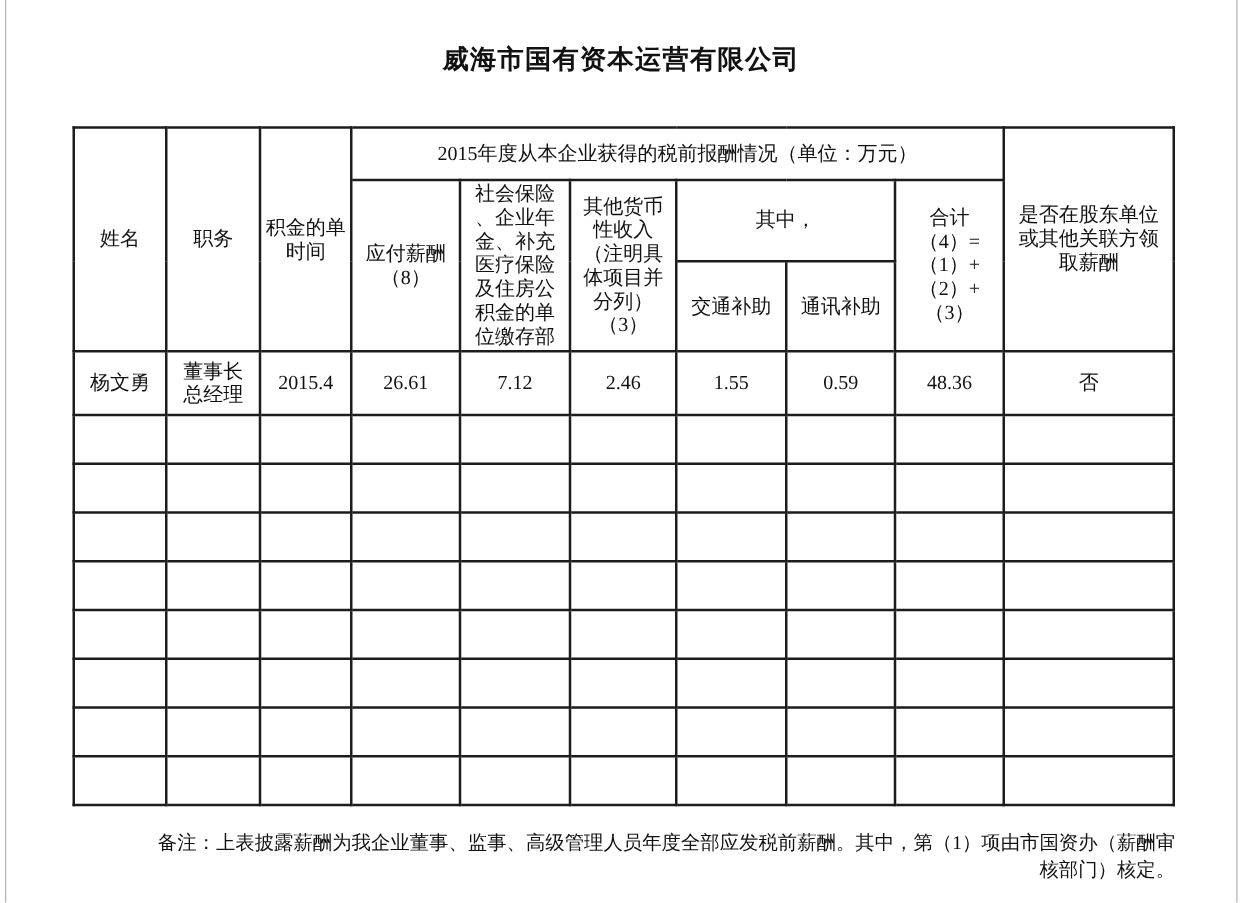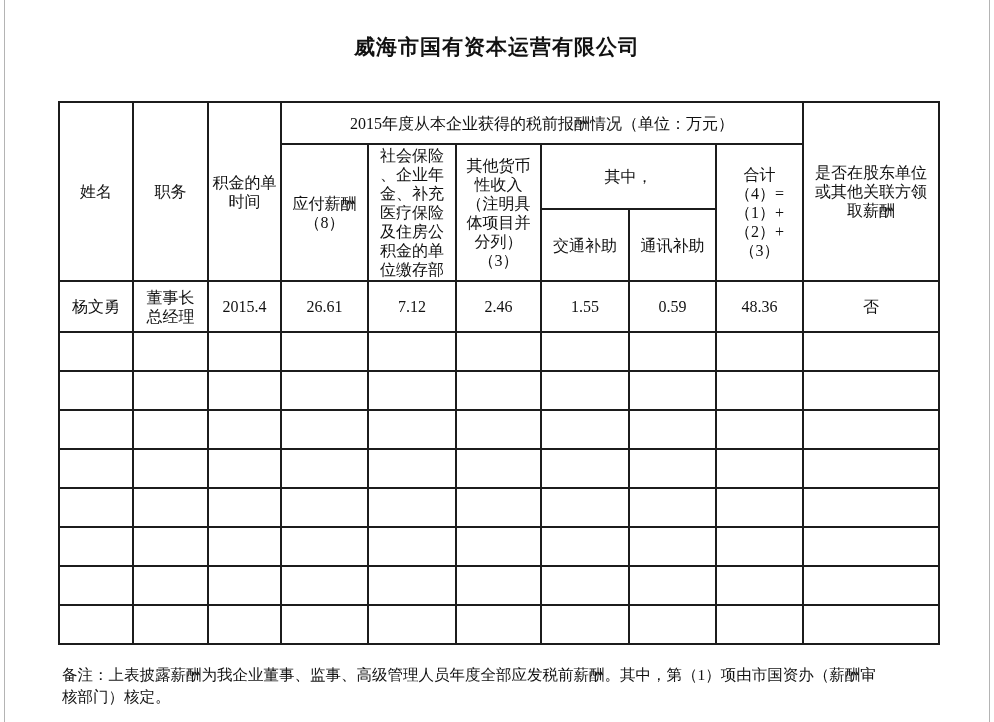--- a/index.html
+++ b/index.html
@@ -62,21 +62,21 @@
   tr.row-data       { height: 51px; font-family: Liberation Serif, serif; }
   tr.row-empty      { height: 39px; }
 
   .footnote {
     position: absolute;
     left: 62px;
     top: 664px;
     width: 878px;
     font-size: 15.5px;
     line-height: 22px;
-    text-align: left;
+    text-align: right;
     white-space: pre-line;
   }
 </style>
 </head>
 <body>
 
 <div class="page-edge left"></div>
 <div class="page-edge right"></div>
 
 <div class="doc-title">

